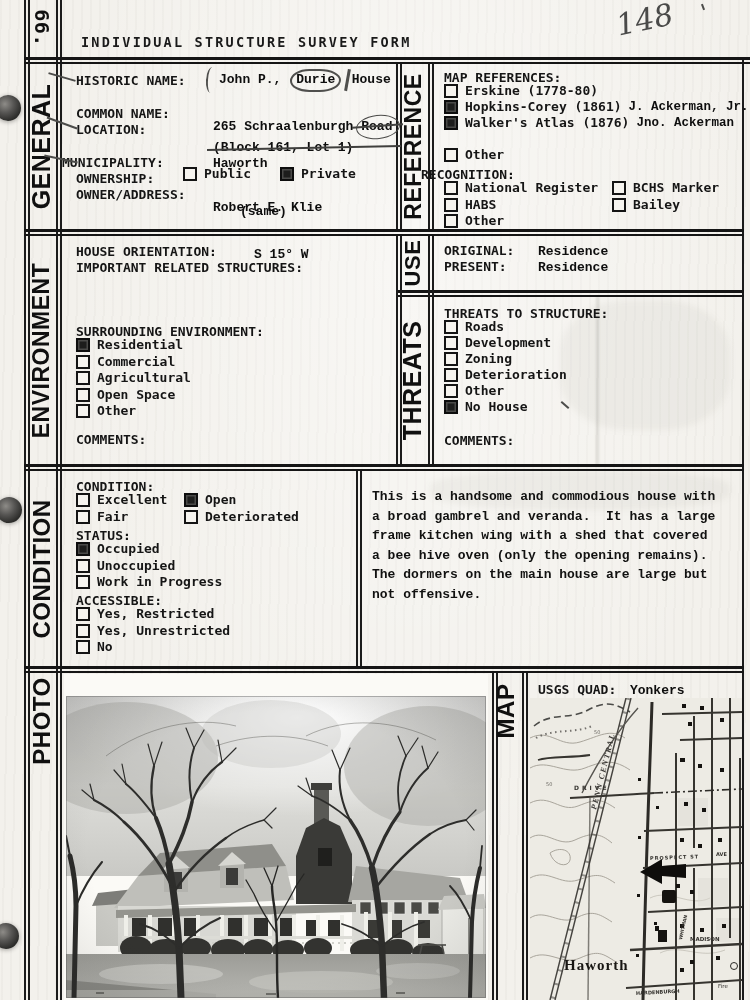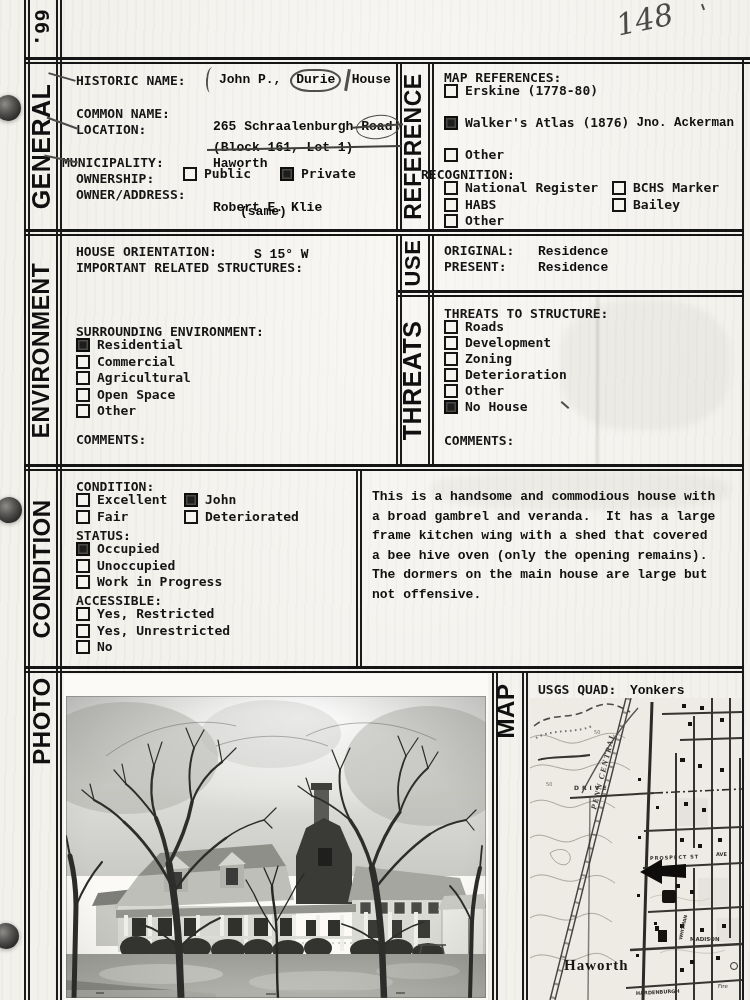--- a/index.html
+++ b/index.html
@@ -79,20 +79,21 @@
   <div class="vpair" style="left:428px;top:64px;height:165px"></div>
   <div class="vpair" style="left:396px;top:236px;height:228px"></div>
   <div class="vpair" style="left:428px;top:236px;height:228px"></div>
   <div class="vpair" style="left:356px;top:471px;height:195px"></div>
   <div class="vpair" style="left:492px;top:673px;height:327px"></div>
   <div class="vpair" style="left:522px;top:673px;height:327px"></div>
 
   <div class="vlabel" style="left:26px;top:0;width:32px;height:56px">
     <span style="transform:rotate(90deg);font:bold 20px 'DejaVu Sans Mono',monospace">66.</span>
   </div>
+  <div class="subtitle">INDIVIDUAL STRUCTURE SURVEY FORM</div>
   <div class="hw" style="left:616px;top:2px;font-size:30px;transform:rotate(-12deg)">148</div>
   <div class="pen-line" style="left:700px;top:6px;width:6px;transform:rotate(68deg)"></div>
 
   <div class="vlabel" style="left:28px;top:64px;width:28px;height:165px">
     <span style="font-size:25px">GENERAL</span>
   </div>
   <div class="pen-line" style="left:48px;top:76px;width:28px;transform:rotate(16deg)"></div>
   <div class="pen-line" style="left:46px;top:122px;width:32px;transform:rotate(20deg)"></div>
   <div class="pen-line" style="left:44px;top:158px;width:34px;transform:rotate(12deg)"></div>
 
@@ -124,20 +125,25 @@
 
   <div class="vlabel" style="left:399px;top:64px;width:28px;height:165px">
     <span style="font-size:23px">REFERENCE</span>
   </div>
   <div class="line" style="left:444px;top:67px"><span class="lbl">MAP REFERENCES:</span></div>
   <div class="cbrow" style="left:444px;top:83px">
     <span class="cb"></span>
     <span class="lbl">Erskine (1778-80)</span>
     <span class="note"></span>
   </div>
+  <div class="cbrow" style="left:444px;top:99px">
+    <span class="cb checked"></span>
+    <span class="lbl">Hopkins-Corey (1861)</span>
+    <span class="note">J. Ackerman, Jr.</span>
+  </div>
   <div class="cbrow" style="left:444px;top:115px">
     <span class="cb checked"></span>
     <span class="lbl">Walker's Atlas (1876)</span>
     <span class="note">Jno. Ackerman</span>
   </div>
   <div class="cbrow" style="left:444px;top:147px">
     <span class="cb"></span>
     <span class="lbl">Other</span>
   </div>
   <div class="line" style="left:421px;top:164px"><span class="lbl">RECOGNITION:</span></div>
@@ -233,21 +239,21 @@
   <div class="vlabel" style="left:28px;top:471px;width:28px;height:195px">
     <span style="font-size:24px">CONDITION</span>
   </div>
   <div class="line" style="left:76px;top:476px"><span class="lbl">CONDITION:</span></div>
   <div class="cbrow" style="left:76px;top:492px">
     <span class="cb"></span>
     <span class="lbl">Excellent</span>
   </div>
   <div class="cbrow" style="left:184px;top:492px">
     <span class="cb checked"></span>
-    <span class="lbl">John</span>
+    <span class="lbl">Open</span>
   </div>
   <div class="cbrow" style="left:76px;top:509px">
     <span class="cb"></span>
     <span class="lbl">Fair</span>
   </div>
   <div class="cbrow" style="left:184px;top:509px">
     <span class="cb"></span>
     <span class="lbl">Deteriorated</span>
   </div>
   <div class="line" style="left:76px;top:525px"><span class="lbl">STATUS:</span></div>

